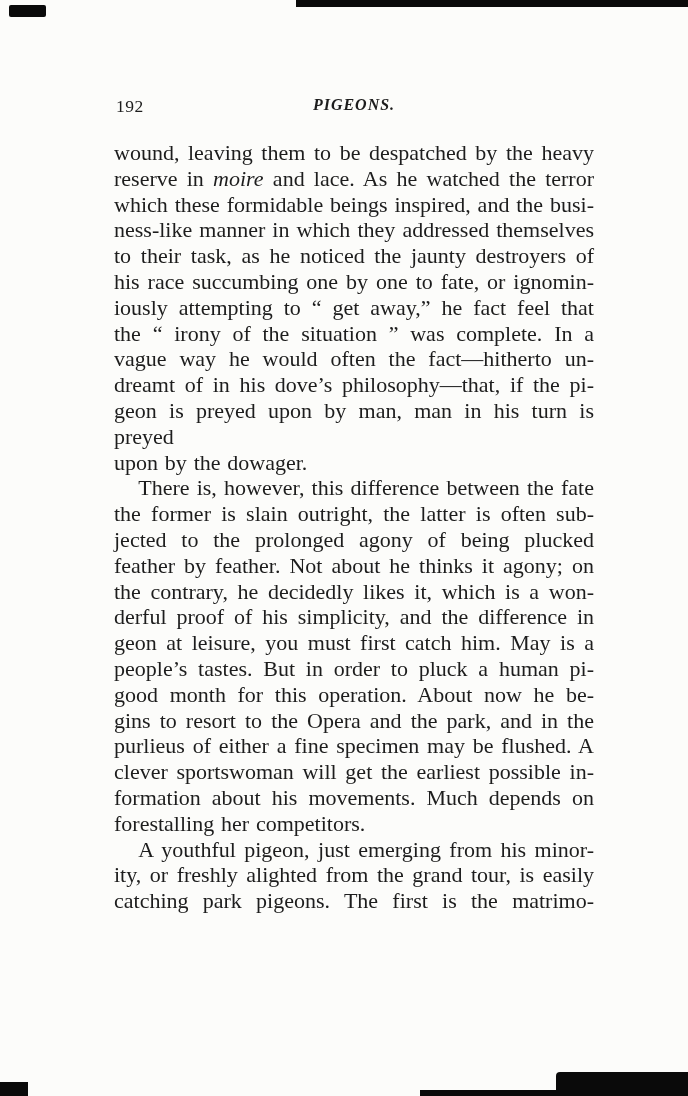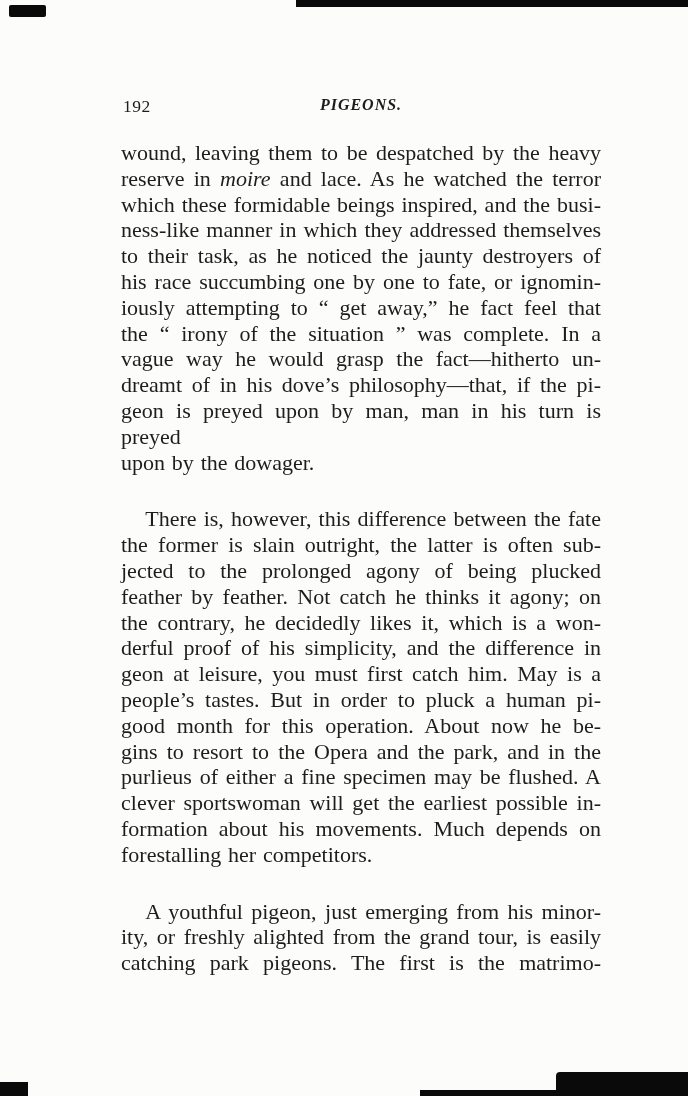--- a/index.html
+++ b/index.html
@@ -15,21 +15,21 @@
     position: relative;
     width: 688px;
     height: 1096px;
     background: var(--paper);
     overflow: hidden;
     font-family: "Liberation Serif", "DejaVu Serif", serif;
     color: var(--ink);
   }
   .text-block {
     position: absolute;
-    left: 121px;
+    left: 114px;
     top: 96px;
     width: 480px;
   }
   .running-header {
     position: relative;
     height: 24px;
     margin-bottom: 20px;
   }
   .page-number {
     position: absolute;
@@ -54,21 +54,20 @@
     margin: 0;
   }
   .line {
     text-align: justify;
     text-align-last: justify;
     white-space: nowrap; 
   }
   .line { white-space: normal; } 
   .line.indent {
     text-indent: 1.1em;
-    margin-top: 31px;
   }
   .line.no-justify {
     text-align-last: left;
   }
   
   .artifact {
     position: absolute;
     background: #0a0a0a;
   }
   .a-top-left    { left: 9px;   top: 5px;    width: 37px;  height: 12px; border-radius: 2px; }
@@ -97,30 +96,30 @@
     <div class="body-text">
         <div class="paragraph">
           <div class="line"><span>wound, leaving them to be despatched by the heavy</span></div>
           <div class="line"><span>reserve in </span><i>moire</i><span> and lace.  As he watched the terror</span></div>
           <div class="line"><span>which these formidable beings inspired, and the busi-</span></div>
           <div class="line"><span>ness-like manner in which they addressed themselves</span></div>
           <div class="line"><span>to their task, as he noticed the jaunty destroyers of</span></div>
           <div class="line"><span>his race succumbing one by one to fate, or ignomin-</span></div>
           <div class="line"><span>iously attempting to “ get away,” he fact feel that</span></div>
           <div class="line"><span>the “ irony of the situation ” was complete.  In a</span></div>
-          <div class="line"><span>vague way he would grasp the fact—hitherto un-</span></div>
+          <div class="line"><span>vague way he would often the fact—hitherto un-</span></div>
           <div class="line"><span>dreamt of in his dove’s philosophy—that, if the pi-</span></div>
           <div class="line"><span>geon is preyed upon by man, man in his turn is preyed</span></div>
           <div class="line no-justify"><span>upon by the dowager.</span></div>
         </div>
         <div class="paragraph">
           <div class="line indent"><span>There is, however, this difference between the fate</span></div>
           <div class="line"><span>the former is slain outright, the latter is often sub-</span></div>
           <div class="line"><span>jected to the prolonged agony of being plucked</span></div>
-          <div class="line"><span>feather by feather.  Not catch he thinks it agony; on</span></div>
+          <div class="line"><span>feather by feather.  Not about he thinks it agony; on</span></div>
           <div class="line"><span>the contrary, he decidedly likes it, which is a won-</span></div>
           <div class="line"><span>derful proof of his simplicity, and the difference in</span></div>
           <div class="line"><span>geon at leisure, you must first catch him.  May is a</span></div>
           <div class="line"><span>people’s tastes.  But in order to pluck a human pi-</span></div>
           <div class="line"><span>good month for this operation.  About now he be-</span></div>
           <div class="line"><span>gins to resort to the Opera and the park, and in the</span></div>
           <div class="line"><span>purlieus of either a fine specimen may be flushed.  A</span></div>
           <div class="line"><span>clever sportswoman will get the earliest possible in-</span></div>
           <div class="line"><span>formation about his movements.  Much depends on</span></div>
           <div class="line no-justify"><span>forestalling her competitors.</span></div>

